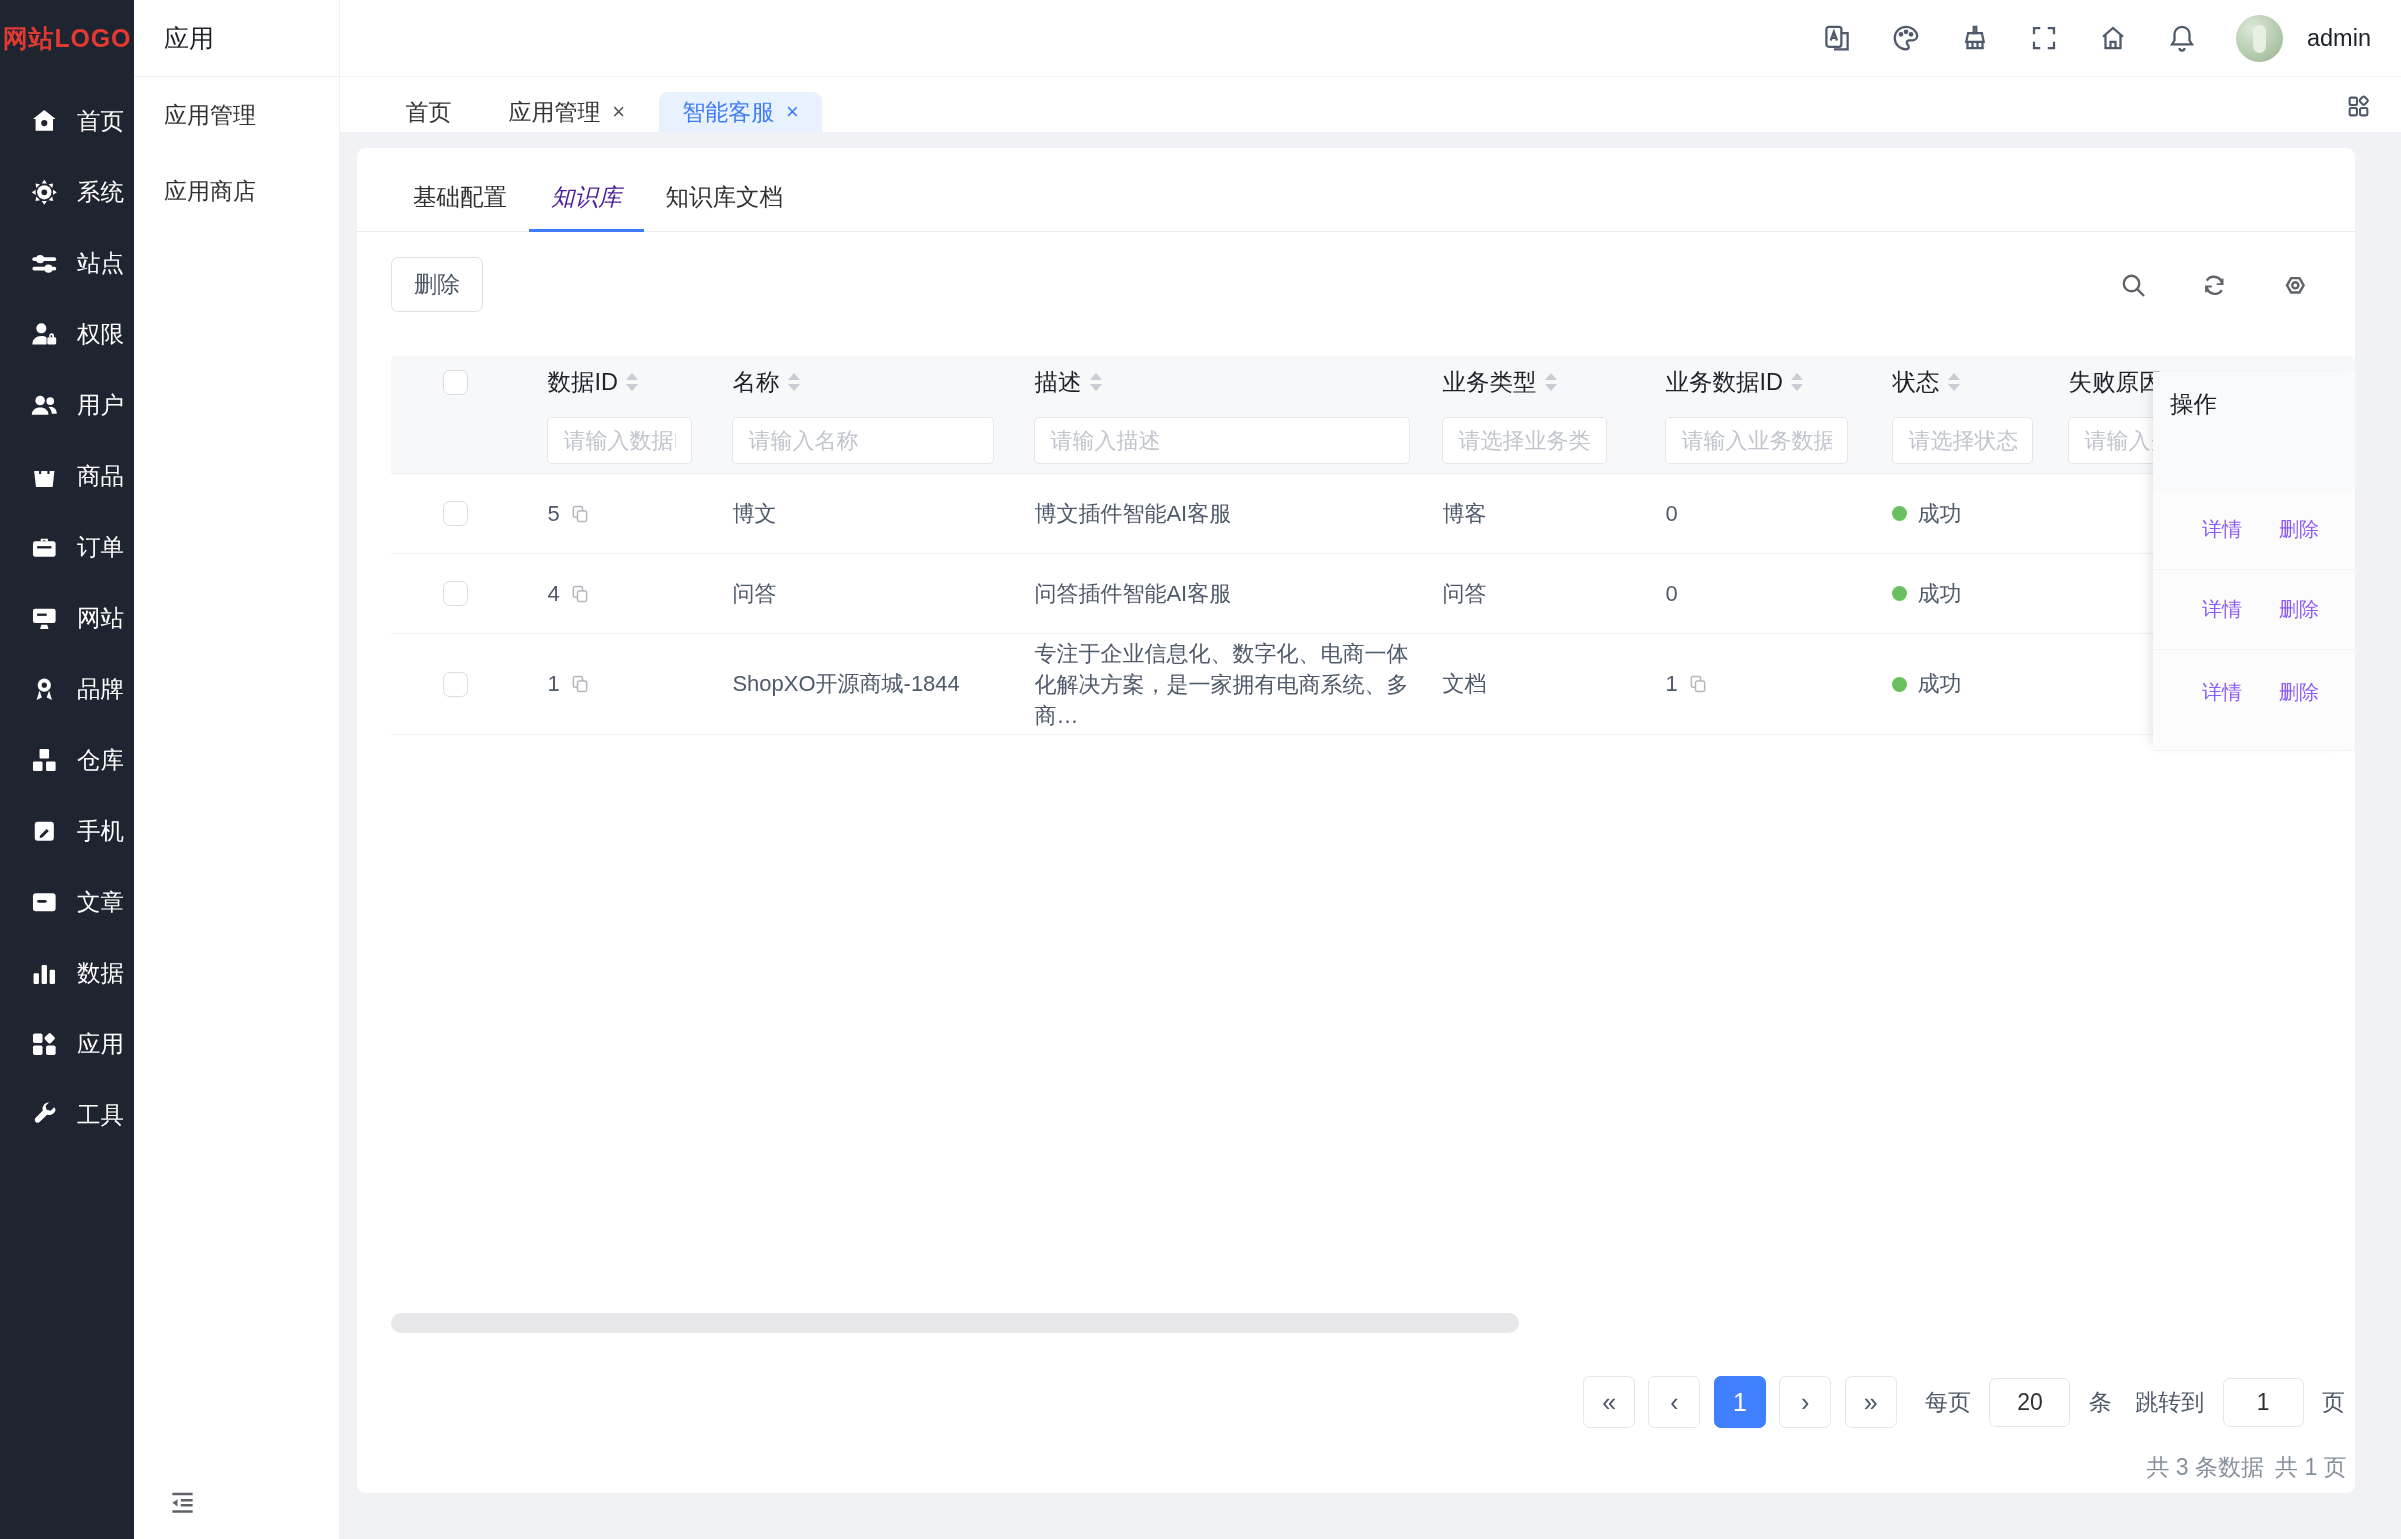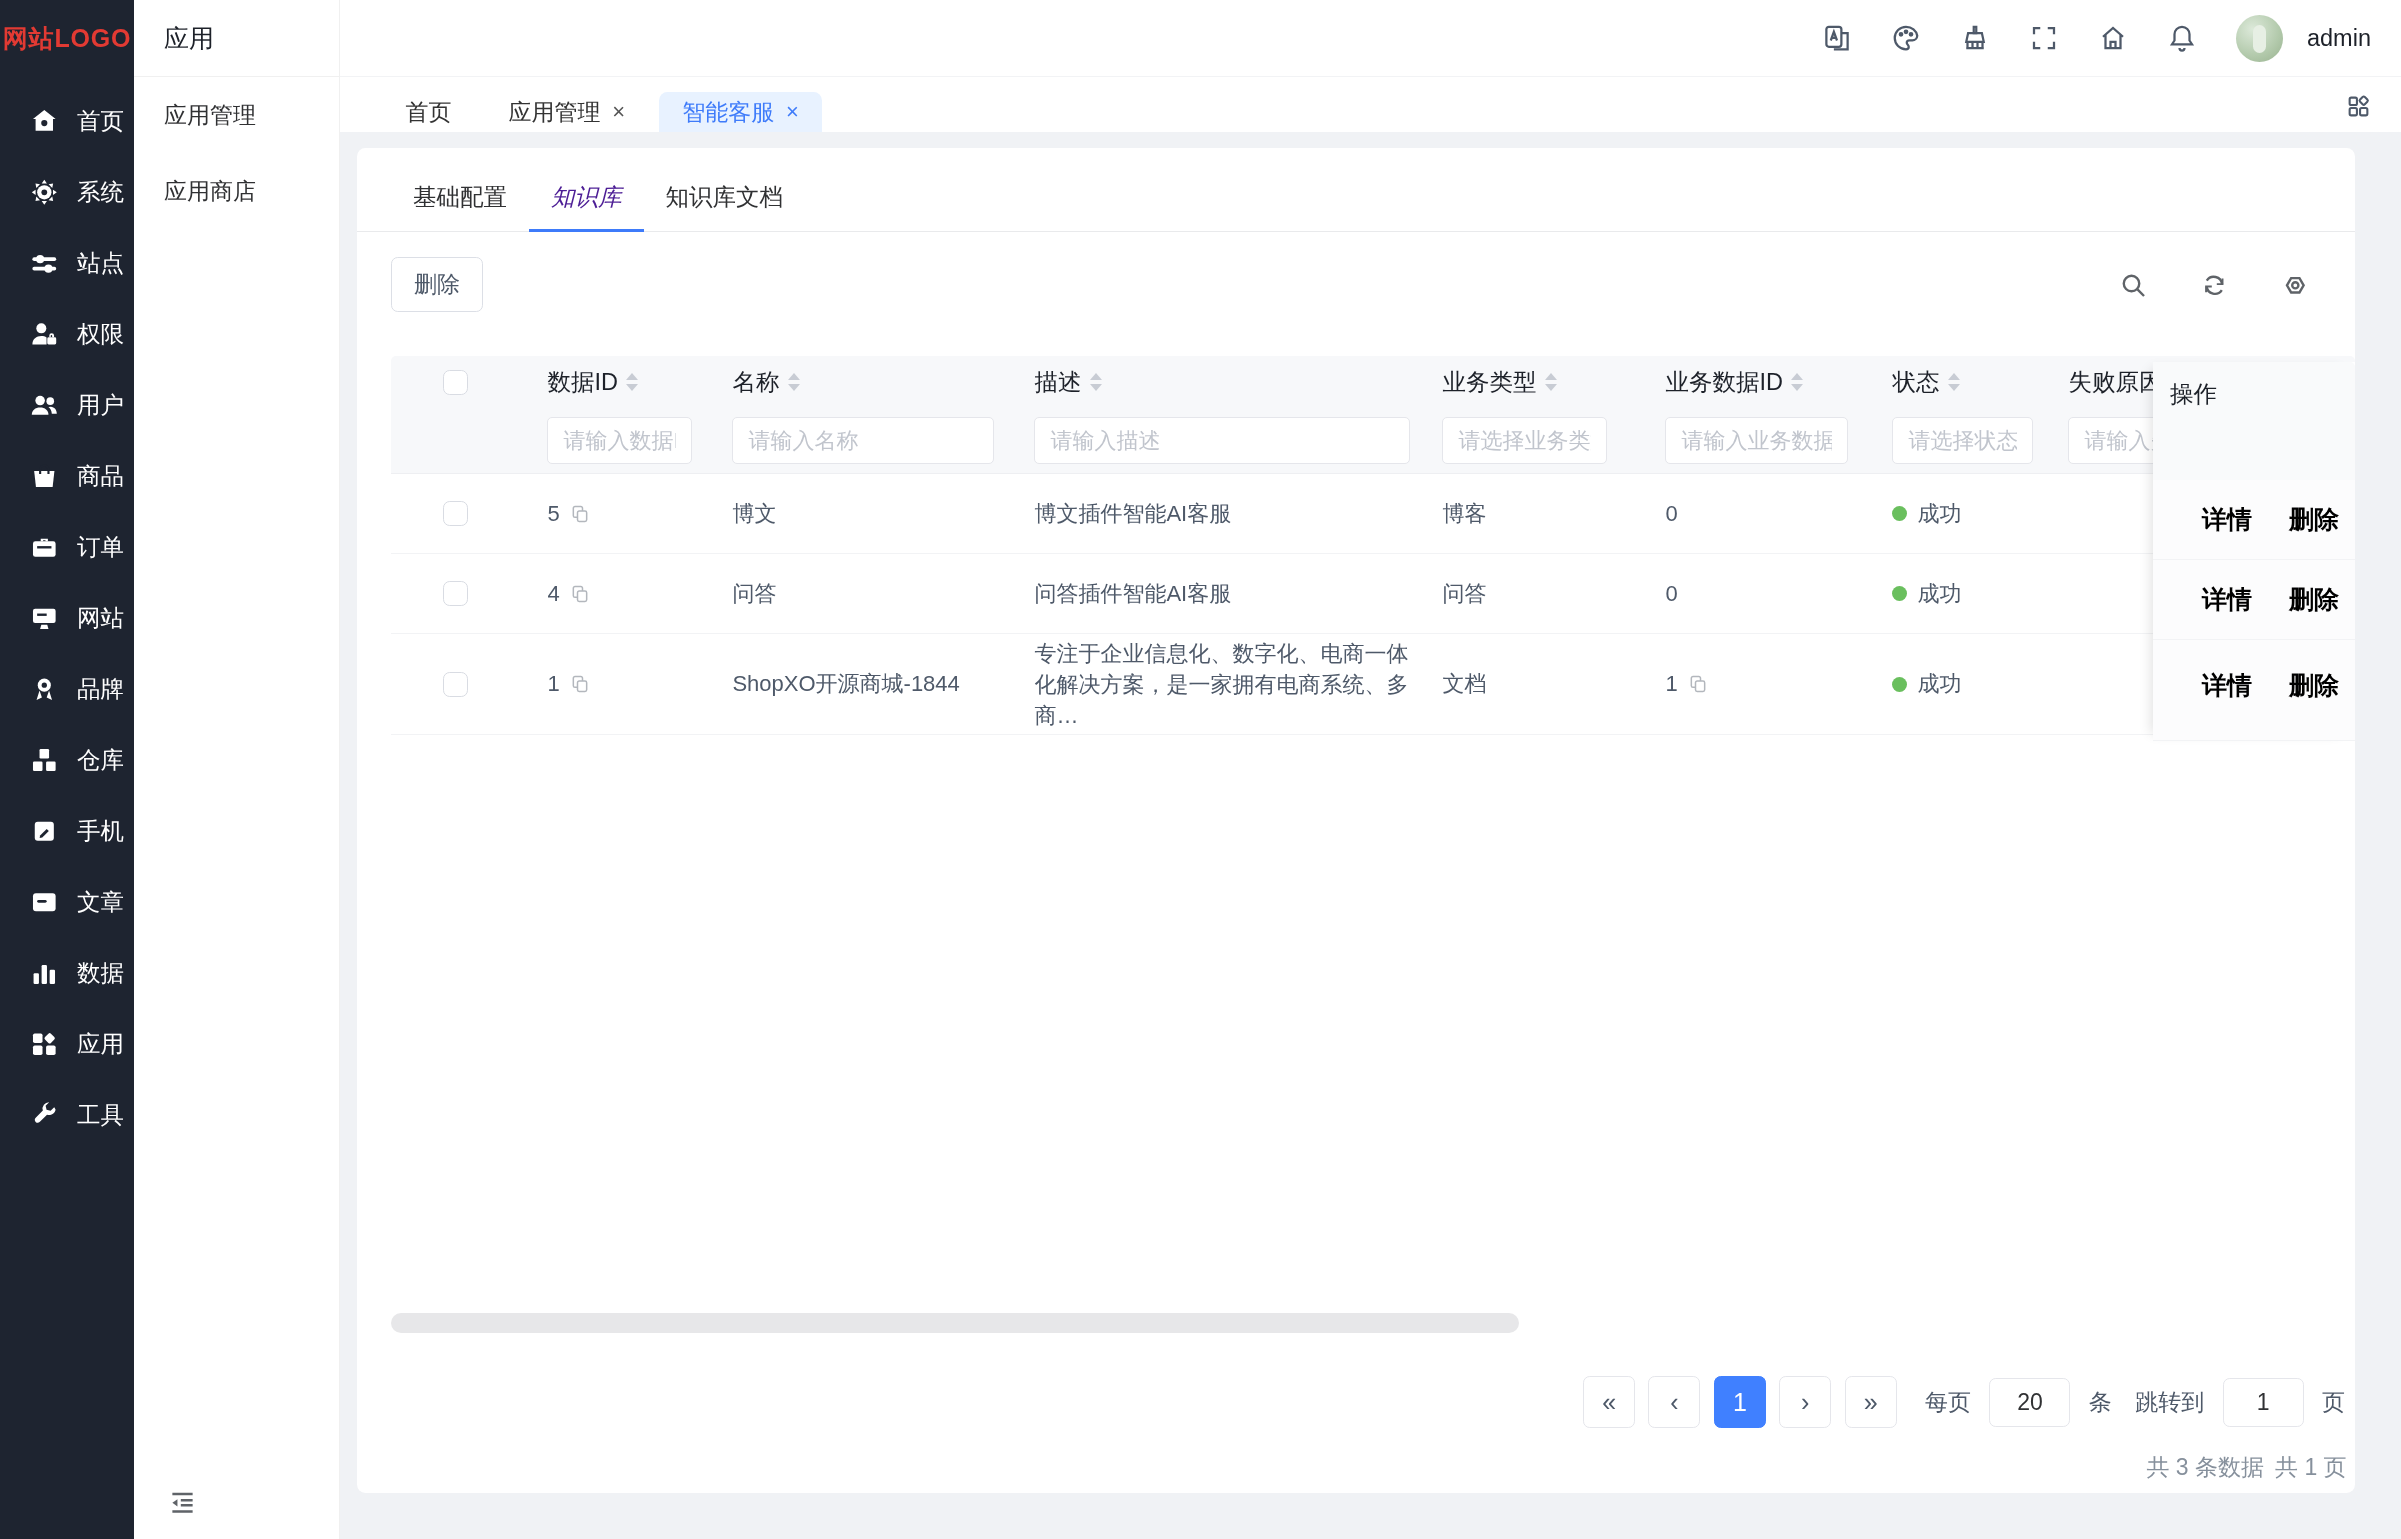--- a/index.html
+++ b/index.html
@@ -81,28 +81,28 @@
   .drow.r1,.drow.r2 { height:80px; }
   .drow.r3 { height:101px; }
   .dcell { padding-left:13.4px; font-size:22px; color:#4e5969; display:flex; align-items:center; gap:10px; }
   .dcell.desc { display:block; line-height:31px; padding-right:17px; }
   .checkbox { width:25px; height:25px; border:1.7px solid #d9dce3; border-radius:6.7px; background:#fff; margin-left:39px; cursor:pointer; }
   .copy-ic { width:20px; height:20px; cursor:pointer; display:inline-flex; }
   .copy-ic svg { width:20px; height:20px; stroke:#b3b7bd; fill:none; stroke-width:1.8; }
   .dot { width:15px; height:15px; border-radius:50%; background:#6abf5e; flex:0 0 15px; }
 
   
-  .ops-col { position:absolute; top:6px; right:0; width:202px; background:#fff;
+  .ops-col { position:absolute; top:16px; right:0; width:202px; background:#fff;
              box-shadow:-8.4px 0 11.8px -6.7px rgba(0,0,0,0.12); z-index:5; }
   .ops-head { height:118px; background:#f9fafb; padding:11.8px 0 0 17px; font-size:23.5px; color:#1d2129; border-radius:0 5px 0 0; }
   .ops-head span { display:inline-block; line-height:40px; }
   .ops-row { display:flex; align-items:center; gap:37px; padding-left:49px; border-bottom:0.8px solid #f2f3f5; background:#fcfcfd; }
   .ops-row.r1,.ops-row.r2 { height:80px; }
   .ops-row.r3 { height:101px; align-items:flex-start; padding-top:28.6px; }
-  .link { color:#000000; font-size:25px; cursor:pointer; white-space:nowrap;font-weight:bold; }
+  .link { color:#8b5cf6; font-size:20px; cursor:pointer; white-space:nowrap; }
 
   
   .hscroll { position:absolute; left:34px; top:1165px; width:1964px; height:20px; }
   .hscroll .thumb { position:absolute; left:0; top:0; width:1128px; height:20px; border-radius:10px; background:#e7e7e9; cursor:pointer; }
 
   
   .pager { position:absolute; right:5px; top:1228px; display:flex; align-items:center; gap:13.4px; }
   .pg-btn { min-width:52px; height:52px; border:0.8px solid #e5e6eb; background:#fff; border-radius:6.7px;
             display:flex; align-items:center; justify-content:center; font-size:25px; color:#4e5969; cursor:pointer; }
   .pg-btn.active { background:#4080ff; border-color:#4080ff; color:#fff; }

